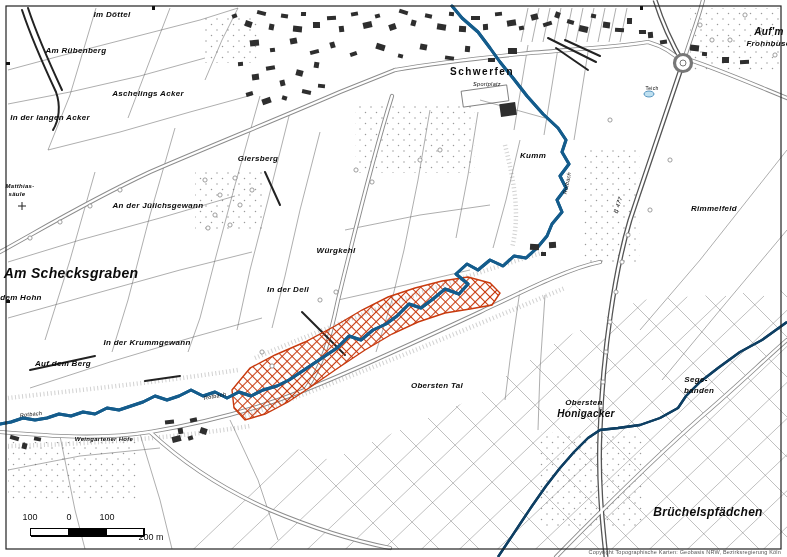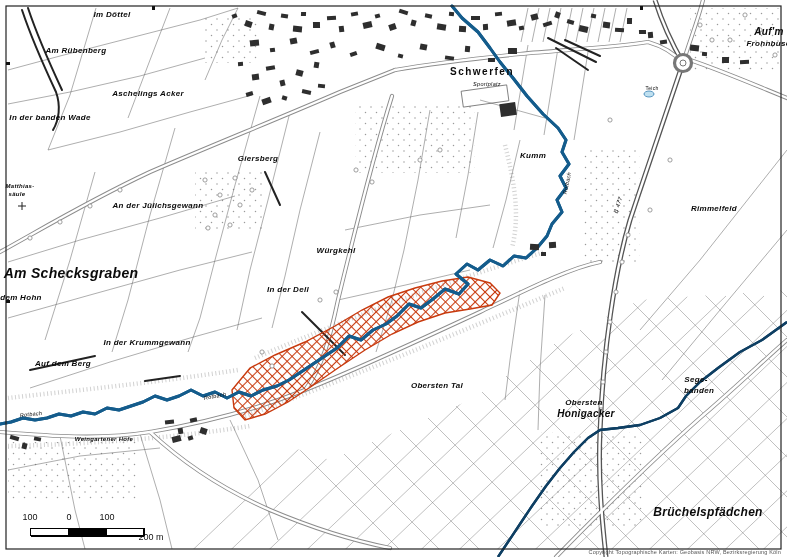--- a/index.html
+++ b/index.html
@@ -380,21 +380,21 @@
         <rect x="6" y="300" width="4" height="3"></rect>
       <rect x="152" y="6" width="3" height="4"></rect>
         <rect x="640" y="6" width="3" height="4"></rect>
     </g>
   </svg>
 
   <div id="labels">
       <div class="lbl" style="left: 112px; top: 14px; font-size: 8px;">Im Döttel</div>
       <div class="lbl" style="left: 76px; top: 50px; font-size: 8px;">Am Rübenberg</div>
       <div class="lbl" style="left: 148px; top: 93px; font-size: 8px;">Aschelings Acker</div>
-      <div class="lbl" style="left: 50px; top: 117px; font-size: 8px;">In der banden Wade</div>
+      <div class="lbl" style="left: 50px; top: 117px; font-size: 8px;">In der langen Acker</div>
       <div class="lbl" style="left: 20px; top: 186px; font-size: 6px;">Matthias-</div>
       <div class="lbl" style="left: 17px; top: 194px; font-size: 6px;">säule</div>
       <div class="lbl" style="left: 158px; top: 205px; font-size: 8px;">An der Jülichsgewann</div>
       <div class="lbl" style="left: 71px; top: 273px; font-size: 14px;">Am Schecksgraben</div>
       <div class="lbl" style="left: 21px; top: 297px; font-size: 8px;">dem Hohn</div>
       <div class="lbl" style="left: 147px; top: 342px; font-size: 8px;">In der Krummgewann</div>
       <div class="lbl" style="left: 63px; top: 363px; font-size: 8px;">Auf dem Berg</div>
       <div class="lbl" style="left: 104px; top: 439px; font-size: 6px;">Weingartener Höfe</div>
       <div class="lbl" style="left: 258px; top: 158px; font-size: 8px;">Giersberg</div>
       <div class="lbl" style="left: 336px; top: 250px; font-size: 8px;">Würgkehl</div>

